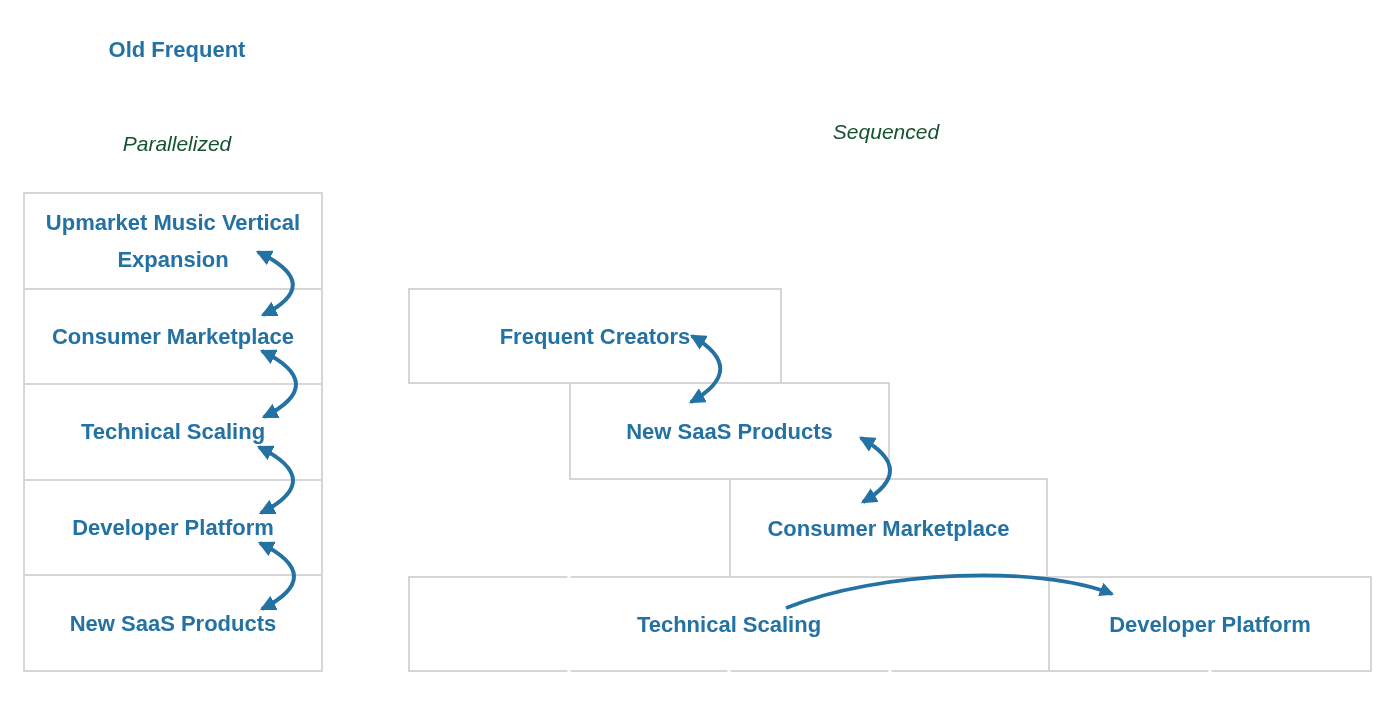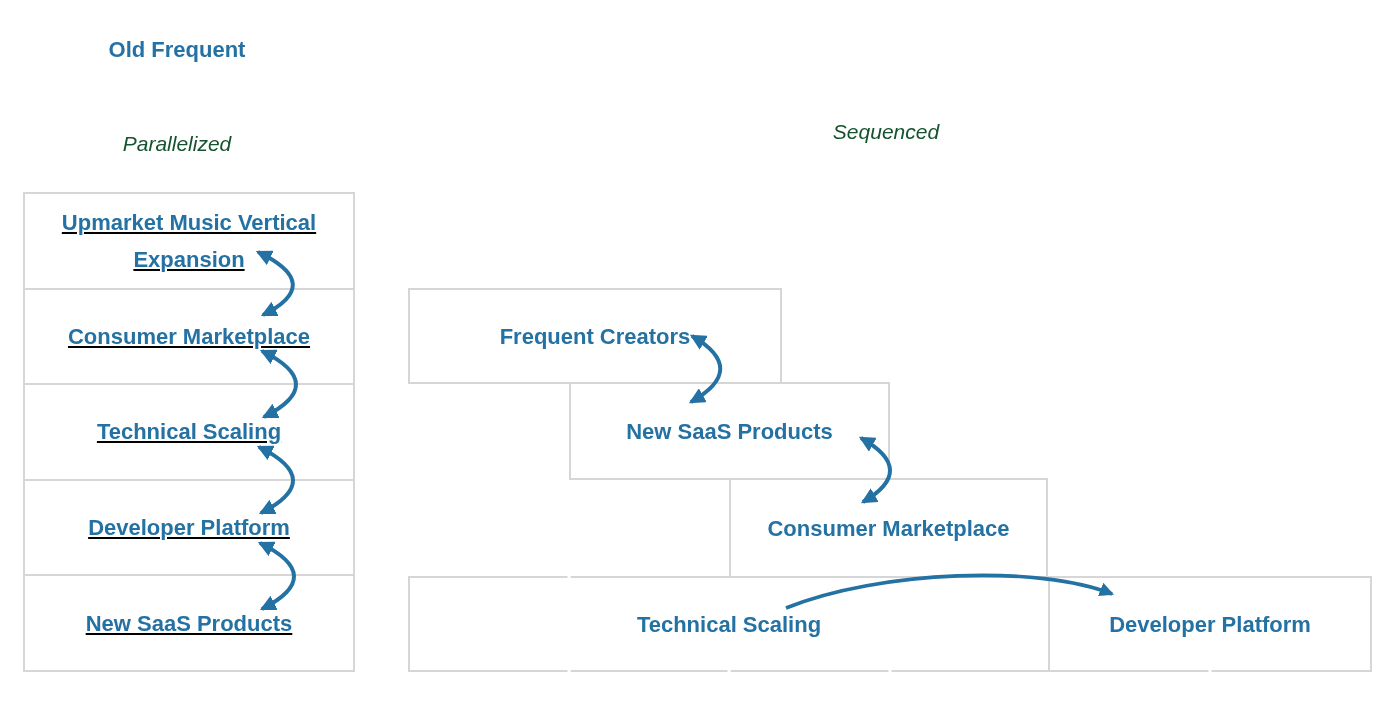--- a/index.html
+++ b/index.html
@@ -88,21 +88,21 @@
 </head>
 <body>
 
 <div class="canvas">
 
   <div class="title" style="left:23px; top:37px; width:308px;">Old Frequent</div>
 
   <div class="subtitle" style="left:23px; top:132px; width:308px;">Parallelized</div>
   <div class="subtitle" style="left:726px; top:120px; width:320px;">Sequenced</div>
 
-  <div class="stack" style="left:23px; top:192px; width:332px; height:480px;text-decoration:underline;">
+  <div class="stack" style="left:23px; top:192px; width:300px; height:480px;">
     <div class="cell">
       <div class="label">Upmarket Music Vertical Expansion</div>
     </div>
     <div class="cell">
       <div class="label">Consumer Marketplace</div>
     </div>
     <div class="cell">
       <div class="label">Technical Scaling</div>
     </div>
     <div class="cell">

